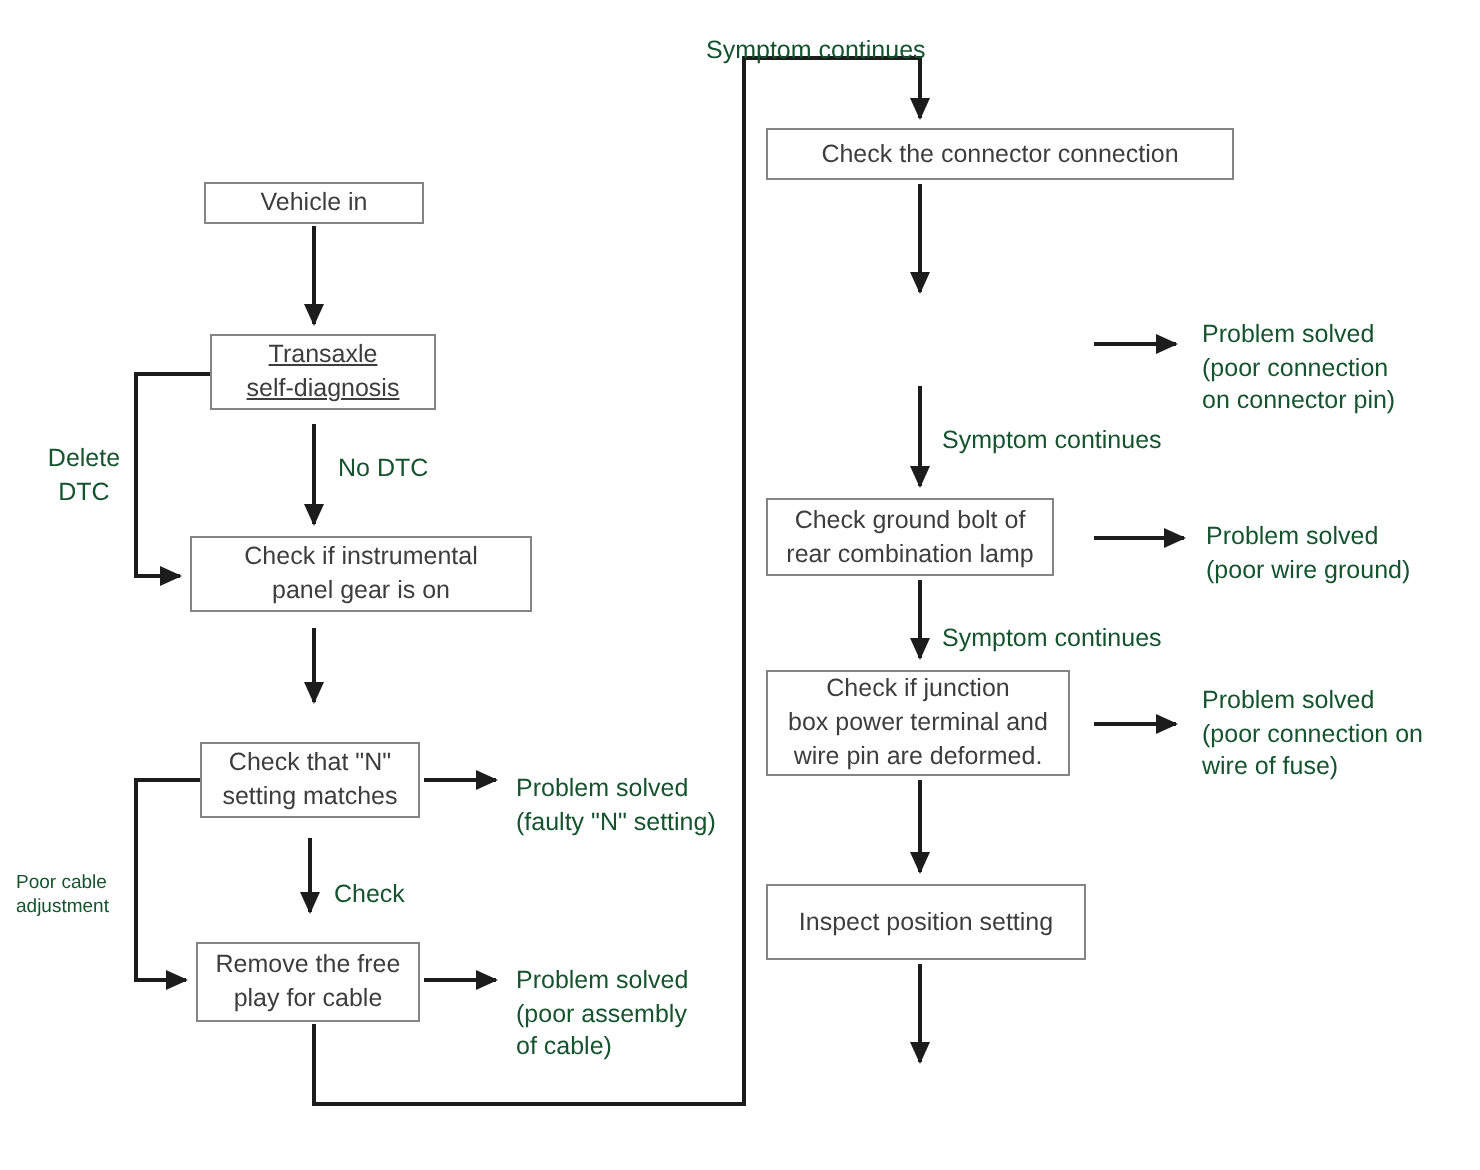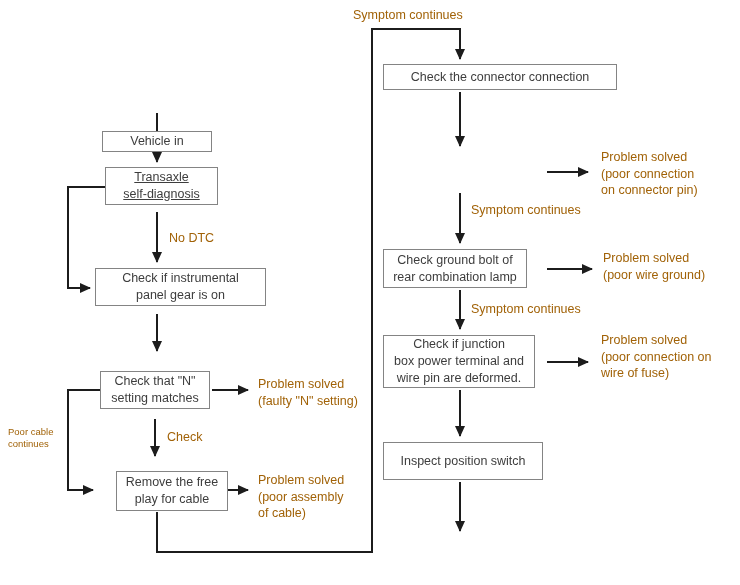--- a/index.html
+++ b/index.html
@@ -40,21 +40,22 @@
     white-space: pre-line;
     font-size: 12.5px;
     line-height: 17px;
     color: #3d3d3d;
   }
   .label {
     position: absolute;
     white-space: pre-line;
     font-size: 12.5px;
     line-height: 16.5px;
-    color: #a16207;
+    color: #14532d;
+    margin-top: 10px;
   }
   .label.center { text-align: center; }
   .label.small {
     font-size: 9.5px;
     line-height: 11.5px;
   }
 </style>
 </head>
 <body>
 
@@ -78,44 +79,46 @@
     <path d="M460,92 L460,146" marker-end="url(#ah)"></path>
     <path d="M547,172 L588,172" marker-end="url(#ah)"></path>
     <path d="M460,193 L460,243" marker-end="url(#ah)"></path>
     <path d="M547,269 L592,269" marker-end="url(#ah)"></path>
     <path d="M460,290 L460,329" marker-end="url(#ah)"></path>
     <path d="M547,362 L588,362" marker-end="url(#ah)"></path>
     <path d="M460,390 L460,436" marker-end="url(#ah)"></path>
     <path d="M460,482 L460,531" marker-end="url(#ah)"></path>
   </svg>
 
-  <div class="node" style="left:102px; top:91px; width:110px; height:21px;margin-top:40px;">Vehicle in</div>
+  <div class="node" style="left:102px; top:91px; width:110px; height:21px;">Vehicle in</div>
   <div class="node" style="left:105px; top:167px; width:113px; height:38px;text-decoration:underline;">Transaxle
 self-diagnosis</div>
   <div class="node" style="left:95px; top:268px; width:171px; height:38px;">Check if instrumental
 panel gear is on</div>
   <div class="node" style="left:100px; top:371px; width:110px; height:38px;">Check that "N"
 setting matches</div>
-  <div class="node" style="left:116px; top:471px; width:112px; height:40px;">Remove the free
+  <div class="node" style="left:98px; top:471px; width:112px; height:40px;">Remove the free
 play for cable</div>
 
   <div class="node" style="left:383px; top:64px; width:234px; height:26px;">Check the connector connection</div>
   <div class="node" style="left:383px; top:249px; width:144px; height:39px;">Check ground bolt of
 rear combination lamp</div>
   <div class="node" style="left:383px; top:335px; width:152px; height:53px;">Check if junction
 box power terminal and
 wire pin are deformed.</div>
-  <div class="node" style="left:383px; top:442px; width:160px; height:38px;">Inspect position switch</div>
+  <div class="node" style="left:383px; top:442px; width:160px; height:38px;">Inspect position setting</div>
 
   <div class="label" style="left:353px; top:7px;">Symptom continues</div>
-  <div class="label" style="left:169px; top:230px;">No DTC</div>
+  <div class="label center" style="left:14px; top:211px; width:56px;">Delete
+DTC</div>
+  <div class="label" style="left:169px; top:216px;">No DTC</div>
   <div class="label" style="left:258px; top:376px;">Problem solved
 (faulty "N" setting)</div>
   <div class="label small" style="left:8px; top:426px;">Poor cable
-continues</div>
+adjustment</div>
   <div class="label" style="left:167px; top:429px;">Check</div>
   <div class="label" style="left:258px; top:472px;">Problem solved
 (poor assembly
 of cable)</div>
   <div class="label" style="left:601px; top:149px;">Problem solved
 (poor connection
 on connector pin)</div>
   <div class="label" style="left:471px; top:202px;">Symptom continues</div>
   <div class="label" style="left:603px; top:250px;">Problem solved
 (poor wire ground)</div>

